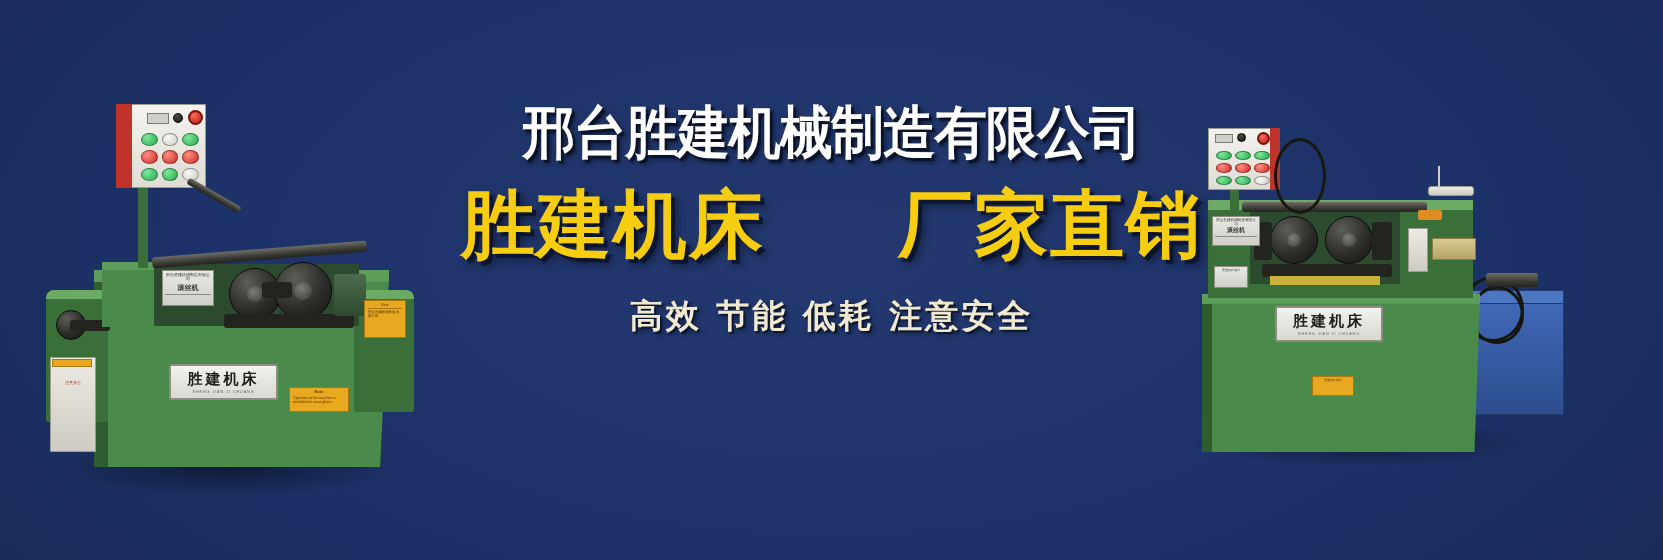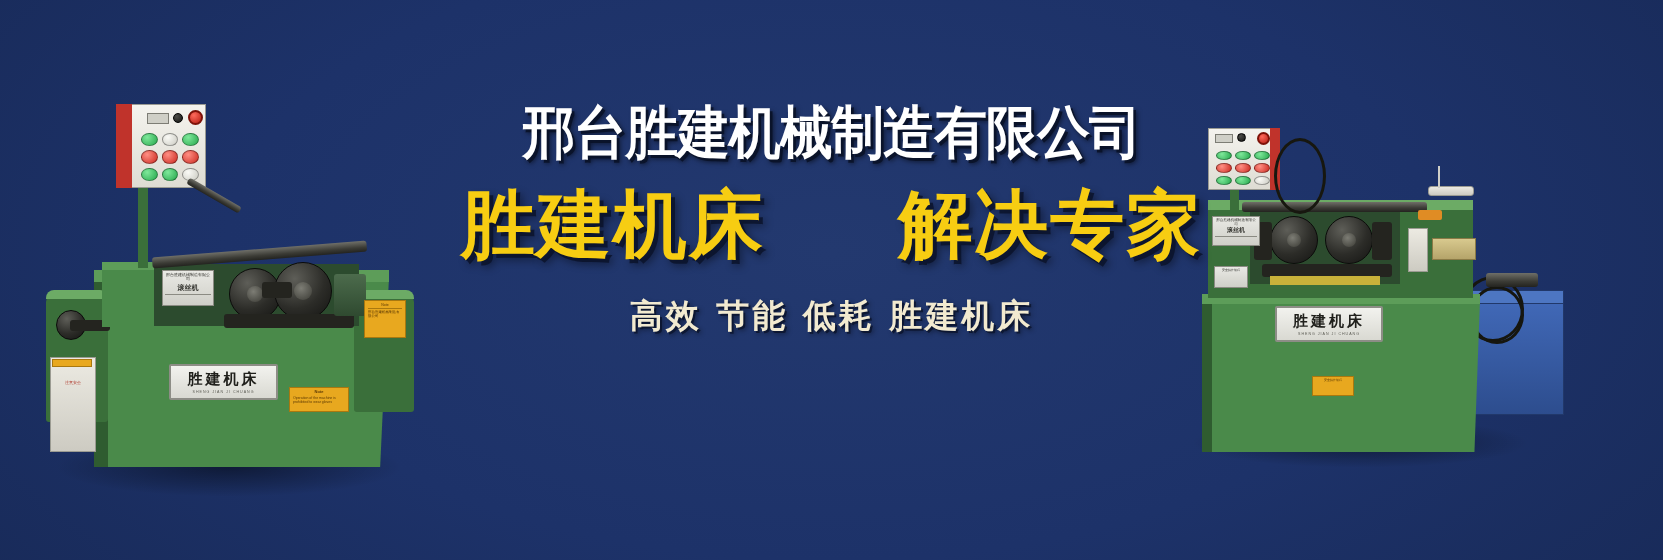--- a/index.html
+++ b/index.html
@@ -379,19 +379,19 @@
     <div class="part" style="left:60px; top:72px; width:9px; height:20px; background:#3a6f3a;"></div>
     <div class="hose" style="left:104px; top:20px; width:46px; height:70px; border-color:#17170f; border-radius:50%;"></div>
   </div>
 
   <div class="text-block">
     <div class="company-name">邢台胜建机械制造有限公司</div>
 
     <div class="headline">
       <span>胜建机床</span>
       <span class="gap"></span>
-      <span>解决专家</span>
-    </div>
-
-    <div class="sub-line sub-line-1">高效  节能  低耗  胜建机床</div>
+      <span>厂家直销</span>
+    </div>
+
+    <div class="sub-line sub-line-1">高效  节能  低耗  注意安全</div>
   </div>
 
 </div>
 
 </body></html>

